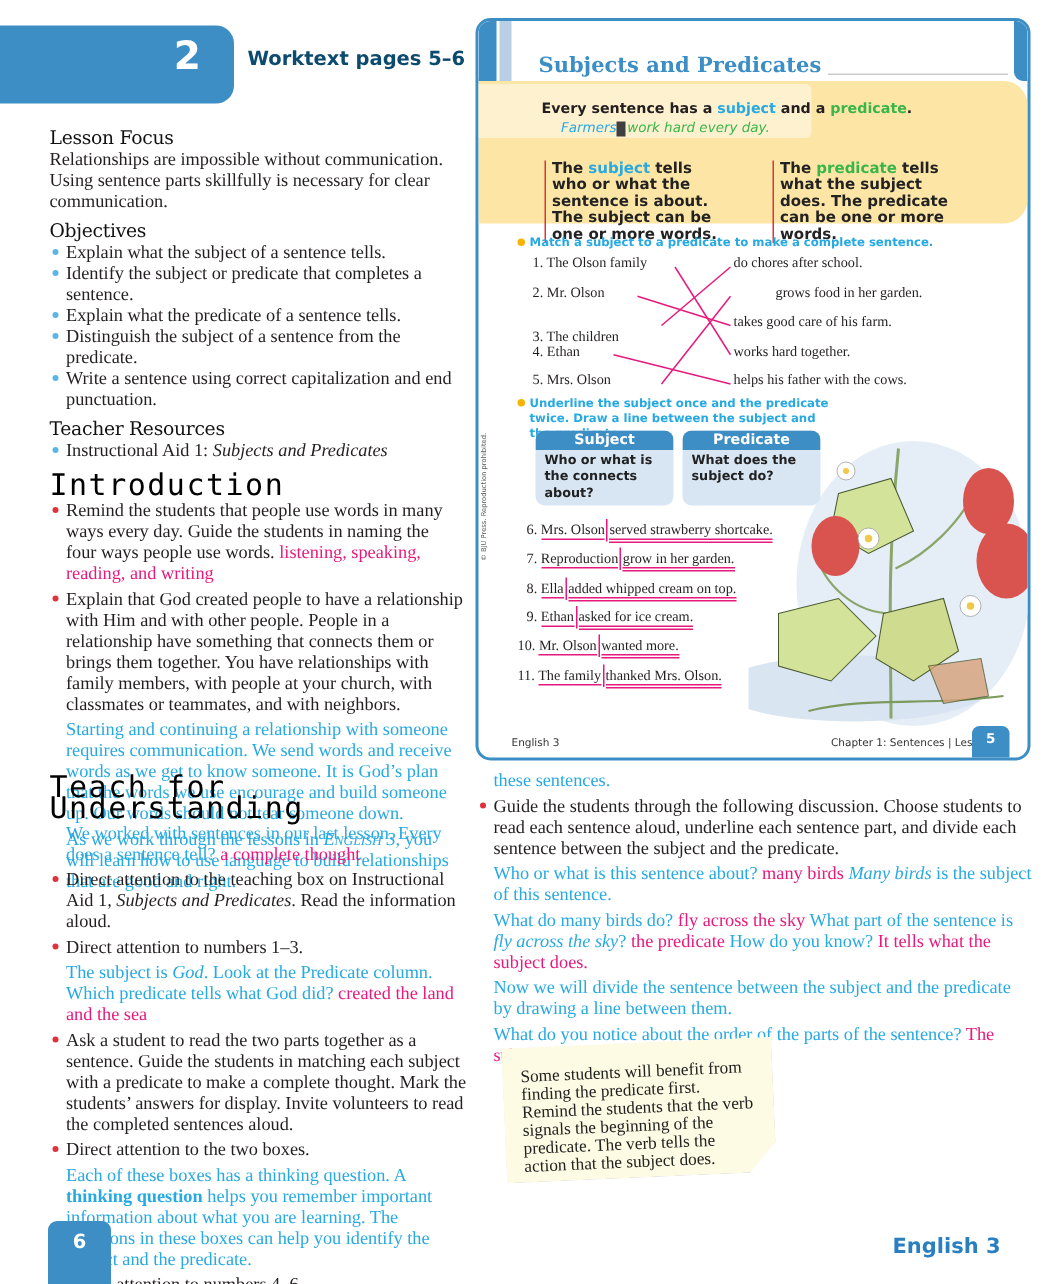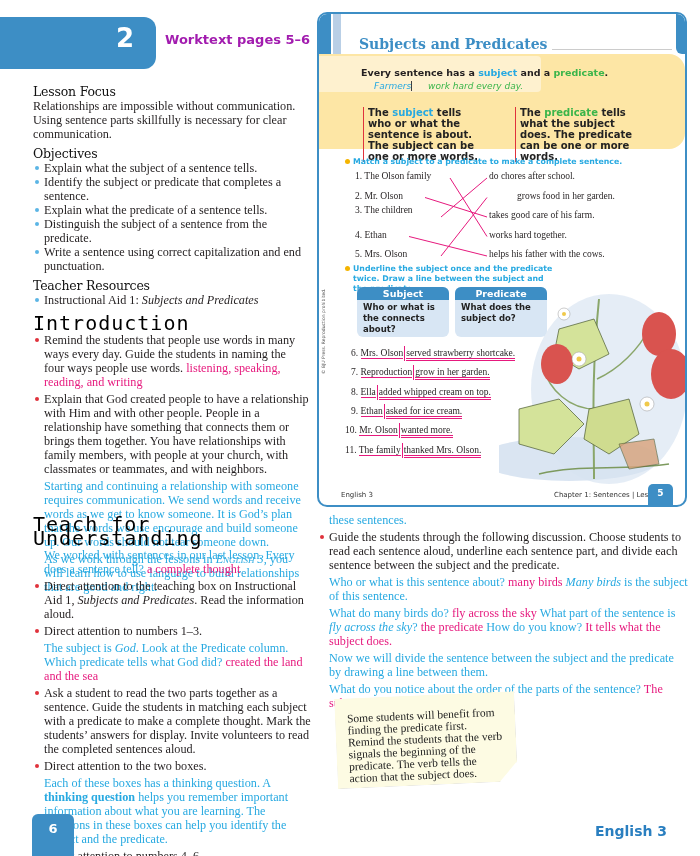--- a/index.html
+++ b/index.html
@@ -1,21 +1,21 @@
 <!DOCTYPE html>
 <html><head>
 <meta charset="utf-8">
 <style>
   * { box-sizing: border-box; margin: 0; padding: 0; }
   html, body { width: 700px; height: 856px; background: #ffffff; overflow: hidden; }
   body { position: relative; font-family: "Liberation Serif", "DejaVu Serif", serif; color: #231f20; }
 
   .lesson-tab { position: absolute; left: 0; top: 17px; width: 156px; height: 52px; background: #3d8ec5; border-radius: 0 12px 12px 0; }
   .lesson-num { position: absolute; right: 22px; top: 6px; font-family: "DejaVu Sans", sans-serif; font-weight: bold; font-size: 26px; color: #fff; }
-  .worktext { position: absolute; left: 165px; top: 32px; font-family: "DejaVu Sans", sans-serif; font-weight: bold; font-size: 13px; color: #a21caf; }
+  .worktext { position: absolute; left: 165px; top: 32px; font-family: "DejaVu Sans", sans-serif; font-weight: bold; font-size: 13px; color: #0c4a6e; }
 
   .col-left { position: absolute; left: 33px; top: 82px; width: 276px; font-size: 12.2px; line-height: 14px; }
   .h-sec { font-family: "DejaVu Serif", serif; font-size: 12.5px; font-weight: normal; color: #111; margin-top: 3px; letter-spacing: -0.2px;}
   .p { margin: 0 0 2px 0; }
   ul.bl { list-style: none; }
   ul.bl li { position: relative; padding-left: 11px; }
   ul.bl li::before { content: ""; position: absolute; left: 2px; top: 5px; width: 4px; height: 4px; border-radius: 50%; background: #5bb5e5; }
   .big-h { font-family: "DejaVu Sans Mono", monospace; color: #000000; font-size: 20px; letter-spacing: 1px; margin: 9px 0 3px 0; }
   .item { position: relative; padding-left: 11px; margin-bottom: 3px; }
   .item::before { content: ""; position: absolute; left: 2px; top: 5px; width: 4px; height: 4px; border-radius: 50%; background: #e0323c; }
@@ -40,21 +40,21 @@
   .wt-leftband { position: absolute; left: 0; top: 0; width: 12px; height: 40px; background: #3d8ec5; }
   .wt-lightband { position: absolute; left: 14px; top: 0; width: 8px; height: 40px; background: #b9cfe6; }
   .wt-rightband { position: absolute; right: 0; top: 0; width: 9px; height: 40px; background: #3d8ec5; border-radius: 0 0 0 6px;}
   .wt-title { position: absolute; left: 40px; top: 22px; font-family: "DejaVu Serif", serif; font-weight: bold; font-size: 14px; color: #3d8ec5; }
   .wt-rule { position: absolute; left: 233px; top: 35px; width: 120px; height: 1px; background: #ccc; }
   .wt-yellow { position: absolute; left: 0; top: 40px; width: 100%; height: 95px; background: #fde6a5; border-radius: 0 16px 16px 0; }
   .wt-ybox { position: absolute; left: 0; top: 42px; width: 222px; height: 36px; background: #fef1cf; border-radius: 0 4px 4px 0; }
   .wt-every { position: absolute; left: 42px; top: 53px; font-family: "DejaVu Sans", sans-serif; font-weight: bold; font-size: 9.5px; }
   .c-subj { color: #27a9e1; } .c-pred { color: #3ab54a; }
   .wt-farmers { position: absolute; left: 55px; top: 67px; font-family: "DejaVu Sans", sans-serif; font-style: italic; font-size: 9px; color: #27a9e1; }
-  .wt-farmers .rest { color: #3ab54a; border-left: 1px solid #404040; padding-left: 16px; }
+  .wt-farmers .rest { color: #3ab54a; border-left: 6px solid #404040; padding-left: 1px; }
   .wt-def { position: absolute; top: 93px; width: 124px; font-family: "DejaVu Sans", sans-serif; font-weight: bold; font-size: 10px; line-height: 11px; color: #222; border-left: 1.5px solid #e0323c; padding-left: 4px; }
   .wt-ins { position: absolute; left: 34px; font-family: "DejaVu Sans", sans-serif; font-weight: bold; font-size: 7.8px; line-height: 10px; color: #27a9e1; }
   .wt-ins::before { content: ""; position: absolute; left: -8px; top: 2px; width: 5px; height: 5px; border-radius: 50%; background: #f4b400; }
   .match-left, .match-right { position: absolute; font-size: 9.5px; line-height: 11px; }
   .wt-box { position: absolute; top: 273px; height: 50px; width: 92px; background: #d8e6f4; border-radius: 6px; overflow: hidden; font-family: "DejaVu Sans", sans-serif; }
   .wt-box-head { height: 13px; background: #3d8ec5; color: #fff; font-weight: bold; font-size: 9.5px; text-align: center; line-height: 13px; }
   .wt-box-body { padding: 2px 6px; font-weight: bold; font-size: 8.5px; line-height: 11px; color: #222; }
   .sent { position: absolute; left: 32px; font-size: 9.5px; line-height: 11px; white-space: nowrap; }
   .sent .s { border-bottom: 1.5px solid #e6197d; }
   .sent .pr { border-bottom: 3px double #e6197d; }
@@ -140,21 +140,21 @@
   <div class="wt-every"><span>Every sentence has a </span><span class="c-subj">subject</span><span> and a </span><span class="c-pred">predicate</span><span>.</span></div>
   <div class="wt-farmers"><span>Farmers</span><span class="rest">work hard every day.</span></div>
   <div class="wt-def" style="left:44px"><span>The </span><span class="c-subj">subject</span><span> tells who or what the sentence is about. The subject can be one or more words.</span></div>
   <div class="wt-def" style="left:196px"><span>The </span><span class="c-pred">predicate</span><span> tells what the subject does. The predicate can be one or more words.</span></div>
 
   <div class="wt-ins" style="top:143px">Match a subject to a predicate to make a complete sentence.</div>
 
   <div id="match-left">
       <div class="match-left" style="left: 36px; top: 157px;">1. The Olson family</div>
       <div class="match-left" style="left: 36px; top: 176.5px;">2. Mr. Olson</div>
-      <div class="match-left" style="left: 36px; top: 191px;">3. The children</div>
+      <div class="match-left" style="left: 36px; top: 206px;">3. The children</div>
       <div class="match-left" style="left: 36px; top: 215.5px;">4. Ethan</div>
       <div class="match-left" style="left: 36px; top: 235px;">5. Mrs. Olson</div>
     </div>
   <div id="match-right">
       <div class="match-right" style="left: 170px; top: 157px;">do chores after school.</div>
       <div class="match-right" style="left: 170px; top: 176.5px; margin-left: 28px;">grows food in her garden.</div>
       <div class="match-right" style="left: 170px; top: 196px;">takes good care of his farm.</div>
       <div class="match-right" style="left: 170px; top: 215.5px;">works hard together.</div>
       <div class="match-right" style="left: 170px; top: 235px;">helps his father with the cows.</div>
     </div>

